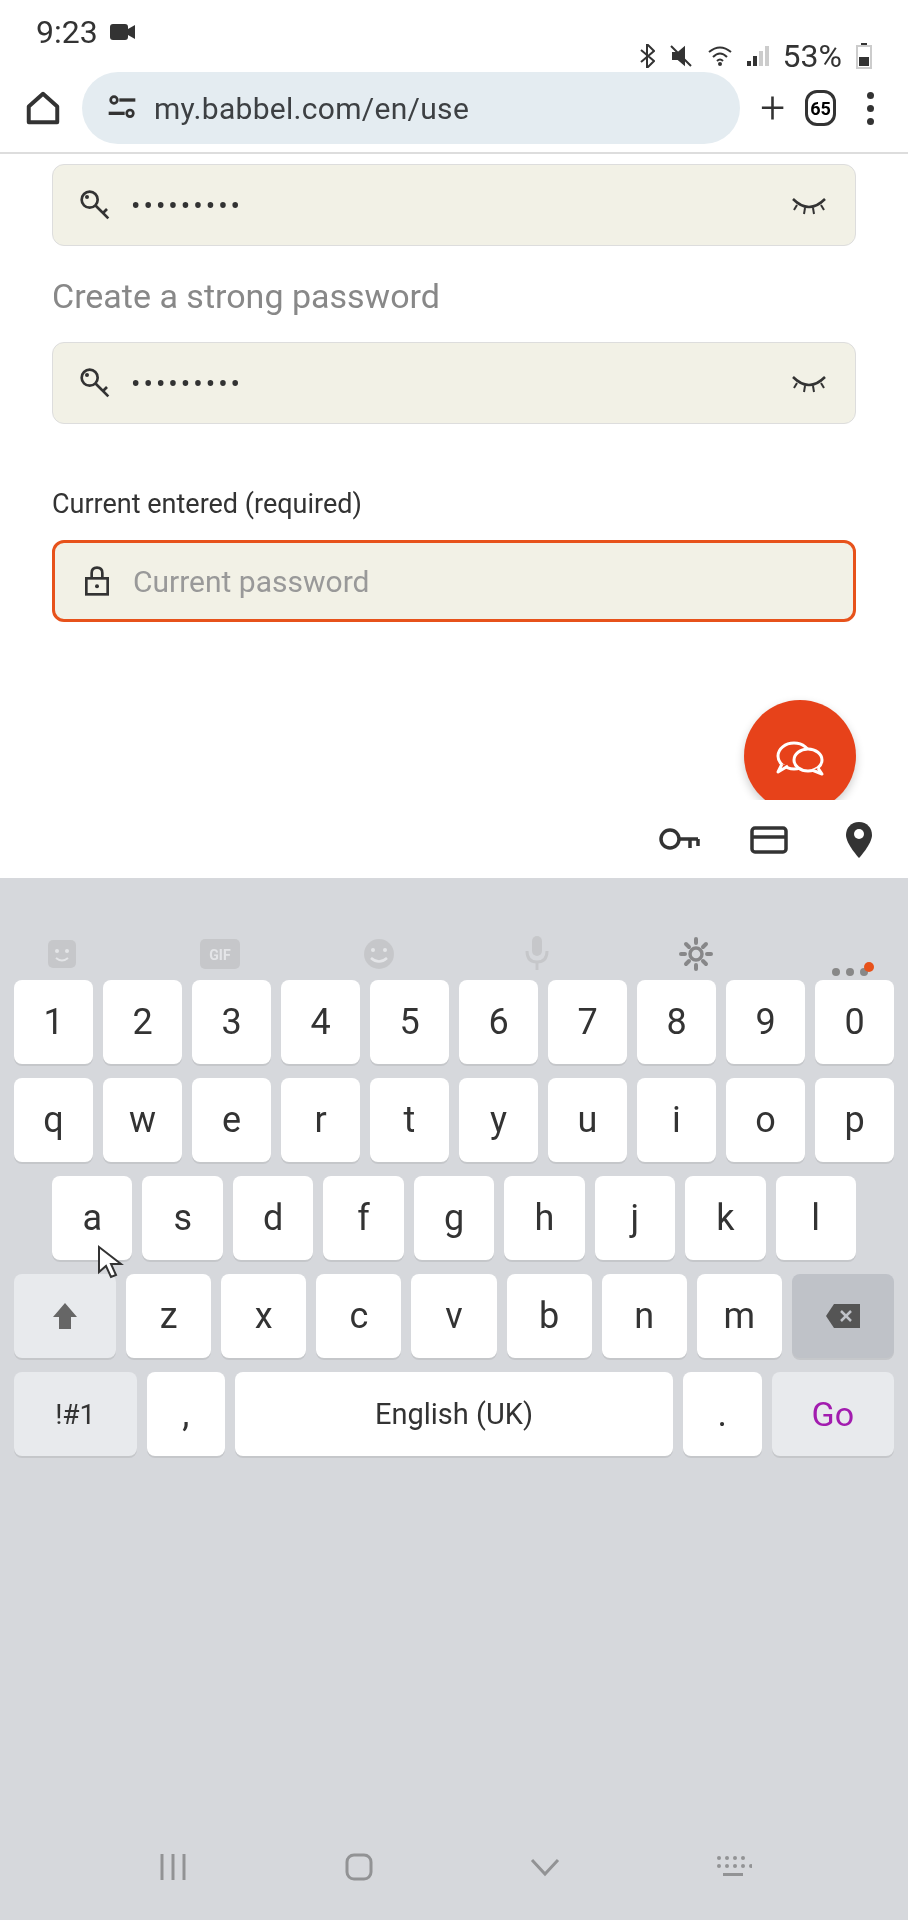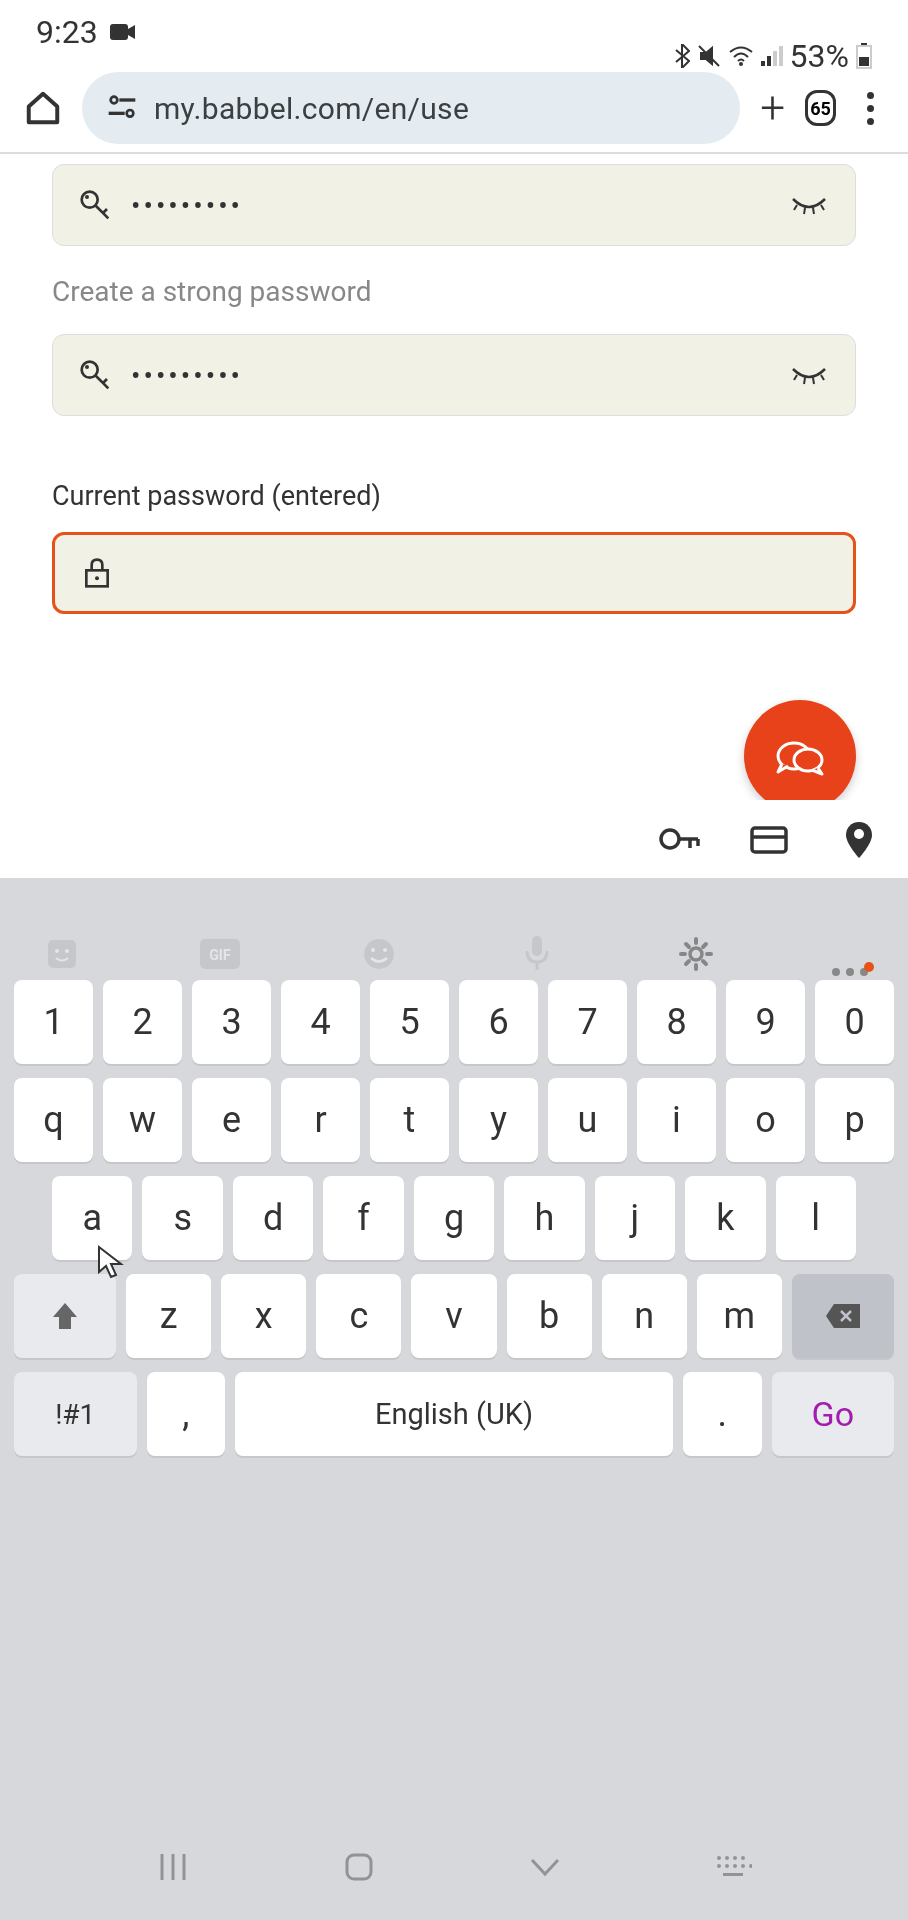--- a/index.html
+++ b/index.html
@@ -1,21 +1,21 @@
 <!DOCTYPE html>
 <html><head>
   <meta charset="utf-8">
   <style>
     * { margin: 0; padding: 0; box-sizing: border-box; font-family: -apple-system, BlinkMacSystemFont, 'Segoe UI', Roboto, sans-serif; }
     body { width: 908px; height: 1920px; background: #fff; overflow: hidden; position: relative; }
     
     
     .status-bar { height: 64px; display: flex; align-items: center; justify-content: space-between; padding: 0 36px; font-size: 32px; color: #333; }
     .status-left { display: flex; align-items: center; gap: 12px; }
-    .status-right { display: flex; align-items: center; gap: 7px; margin-top: 47px; }
+    .status-right { display: flex; align-items: center; gap: 14px; margin-top: 47px; }
     
     
     .browser-bar { height: 88px; display: flex; align-items: center; padding: 0 24px; gap: 20px; }
     .home-icon { width: 38px; height: 38px; }
     .url-bar { flex: 1; background: #e4ecf1; border-radius: 44px; height: 72px; display: flex; align-items: center; padding: 0 24px; gap: 16px; }
     .site-settings-icon { width: 32px; height: 32px; flex-shrink: 0; }
     .url-text { font-size: 30px; color: #3d4043; letter-spacing: 0.3px; white-space: nowrap; overflow: hidden; }
     .new-tab-icon { font-size: 44px; font-weight: 300; color: #333; }
     .tab-count { width: 31px; height: 36px; border: 3px solid #333; border-radius: 12px; display: flex; align-items: center; justify-content: center; font-size: 18px; font-weight: 700; }
     .menu-dots { width: 28px; display: flex; flex-direction: column; gap: 6px; align-items: center; }
@@ -26,21 +26,21 @@
     
     .content { padding: 0 52px; position: relative; }
     
     .field { background: #f2f1e6; border: 1px solid #ddd; border-radius: 12px; height: 82px; display: flex; align-items: center; padding: 0 26px; gap: 20px; margin-top: 10px; }
     .field.focused { border: 3px solid #e7521b; background: #f2f1e6; }
     .field-icon { width: 32px; height: 32px; flex-shrink: 0; }
     .field-value { flex: 1; font-size: 28px; color: #333; letter-spacing: 3px; }
     .field-placeholder { flex: 1; font-size: 30px; color: #999; }
     .eye-icon { width: 40px; height: 20px; flex-shrink: 0; }
     
-    .hint { font-size: 28px; color: #888; margin-top: 28px; line-height: 1.3; }
+    .hint { font-size: 34px; color: #888; margin-top: 28px; line-height: 1.3; }
     .label { font-size: 27px; color: #333; margin-top: 64px; font-weight: 400; }
     
     
     .chat-fab { position: absolute; right: 52px; top: 700px; width: 112px; height: 112px; background: #e7421a; border-radius: 50%; display: flex; align-items: center; justify-content: center; box-shadow: 0 4px 10px rgba(0,0,0,0.2); }
     
     
     .kb-toolbar { position: absolute; top: 800px; left: 0; right: 0; height: 78px; background: #fff; display: flex; align-items: center; justify-content: flex-end; padding: 0 28px; gap: 48px; }
     .kb-toolbar-icon { width: 42px; height: 42px; }
     
     
@@ -162,27 +162,28 @@
     <span class="field-value">•••••••••</span>
     <svg class="eye-icon" viewBox="0 0 40 20">
         <path d="M4 4 Q20 20 36 4" stroke="#333" stroke-width="2.5" fill="none"></path>
         <line x1="8" y1="10" x2="5" y2="15" stroke="#333" stroke-width="2"></line>
         <line x1="16" y1="13" x2="15" y2="19" stroke="#333" stroke-width="2"></line>
         <line x1="24" y1="13" x2="25" y2="19" stroke="#333" stroke-width="2"></line>
         <line x1="32" y1="10" x2="35" y2="15" stroke="#333" stroke-width="2"></line>
       </svg>
   </div>
 
-  <div class="label">Current password (entered)</div>
+  <div class="label">Current entered (required)</div>
   <div class="field focused" style="margin-top:20px">
     <svg class="field-icon" viewBox="0 0 24 24">
         <rect x="4" y="10" width="16" height="12" stroke="#333" stroke-width="2" fill="none"></rect>
         <path d="M8 10 L8 6 Q8 2 12 2 Q16 2 16 6 L16 10" stroke="#333" stroke-width="2" fill="none"></path>
         <circle cx="12" cy="16" r="1.5" fill="#333"></circle>
       </svg>
+    <span class="field-placeholder">Current password</span>
   </div>
 </div>
 
 <div class="chat-fab">
   <svg width="56" height="56" viewBox="0 0 56 56">
       <ellipse cx="22" cy="28" rx="16" ry="13" stroke="#fff" stroke-width="3" fill="none"></ellipse>
       <ellipse cx="36" cy="32" rx="14" ry="11" stroke="#fff" stroke-width="3" fill="#e7421a"></ellipse>
       <path d="M10 36 L6 44 L16 38" fill="#e7421a" stroke="#fff" stroke-width="3" stroke-linejoin="round"></path>
       <path d="M46 40 L50 46 L40 42" fill="#e7421a" stroke="#fff" stroke-width="3" stroke-linejoin="round"></path>
     </svg>

